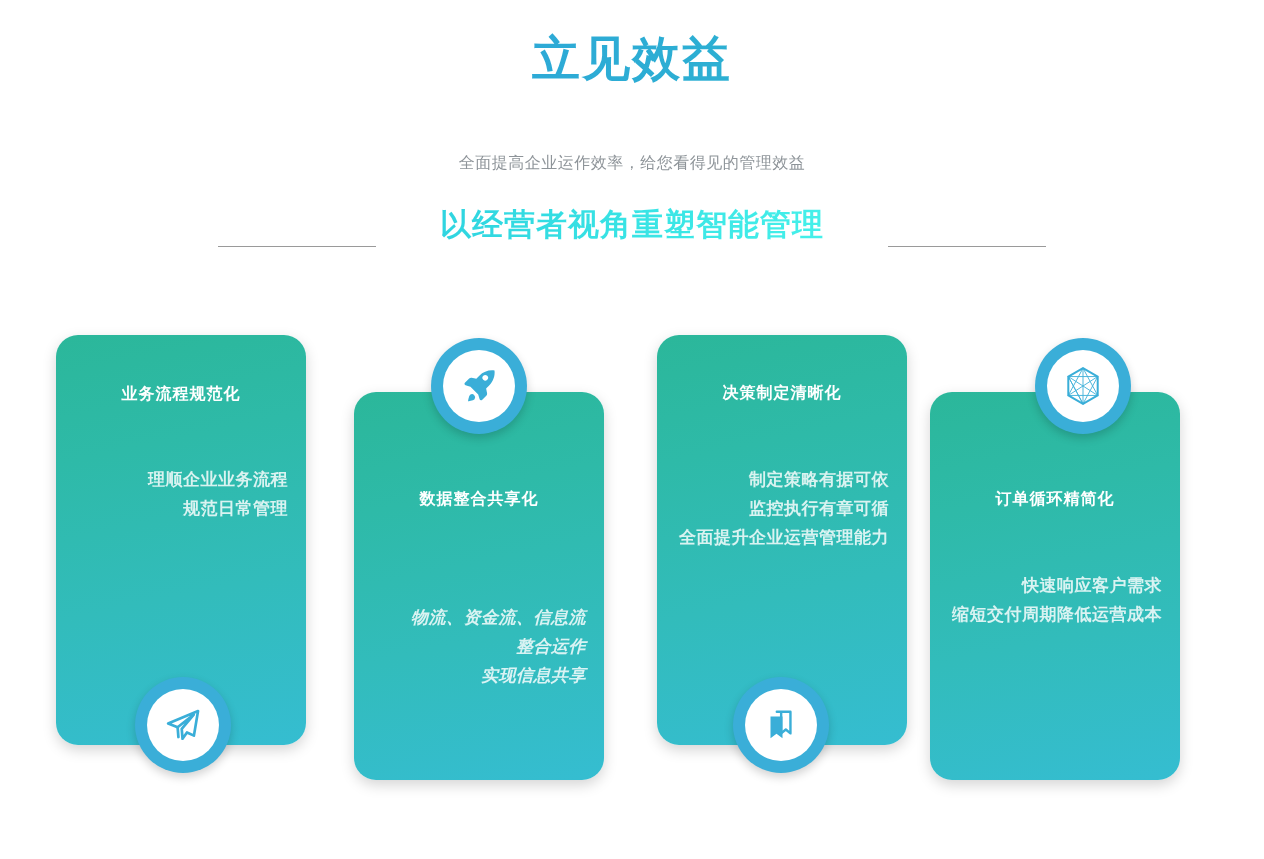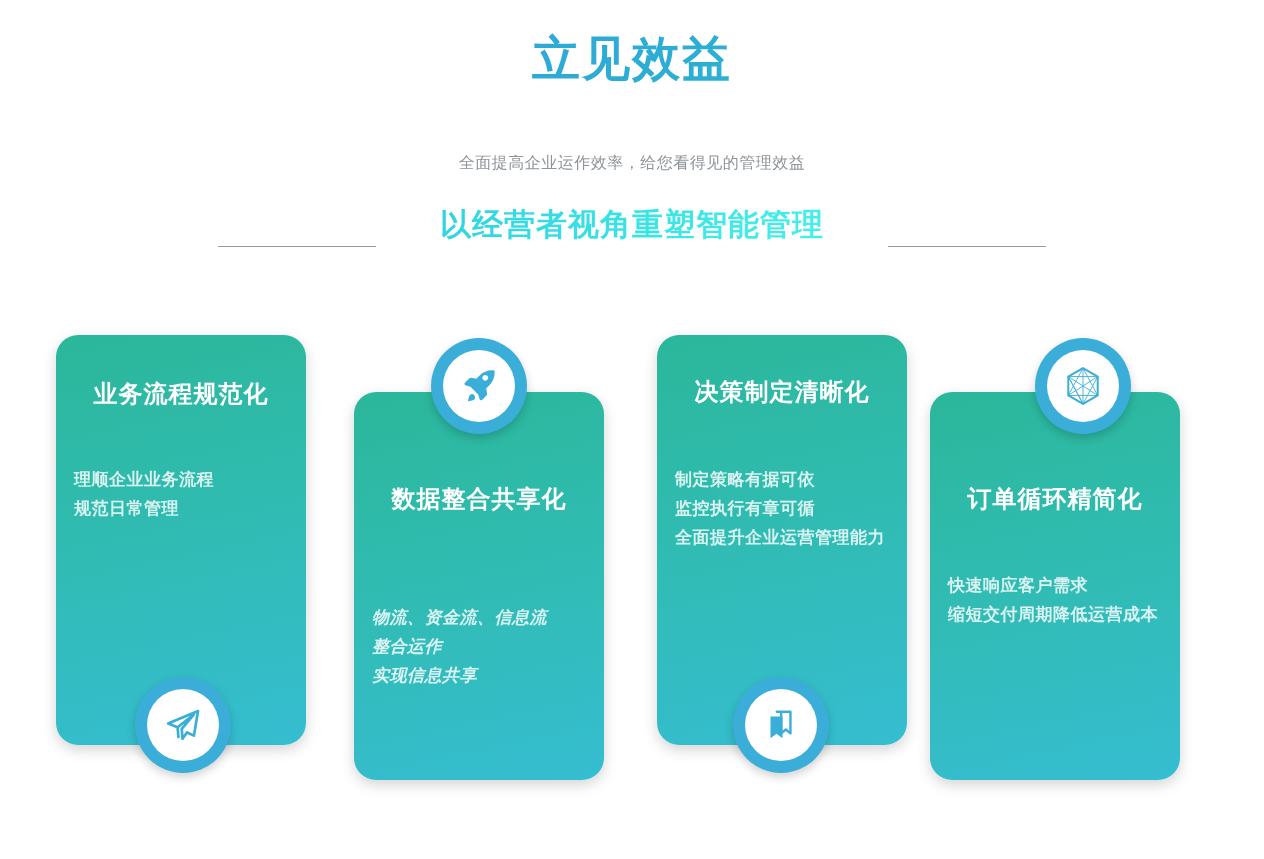--- a/index.html
+++ b/index.html
@@ -96,33 +96,33 @@
     box-sizing: border-box;
     padding: 0 18px;
   }
   .card.c1 { left: 56px;  top: 335px; height: 410px; }
   .card.c2 { left: 354px; top: 392px; height: 388px; }
   .card.c3 { left: 657px; top: 335px; height: 410px; }
   .card.c4 { left: 930px; top: 392px; height: 388px; }
 
   .card-title {
     text-align: center;
-    font-size: 24px;
+    font-size: 16px;
     font-weight: bold;
     color: #ffffff;
     line-height: 30px;
     letter-spacing: 1px;
   }
   .card.c1 .card-title { margin-top: 44px; }
   .card.c3 .card-title { margin-top: 44px; font-family: Liberation Mono, monospace; }
   .card.c2 .card-title { margin-top: 92px; }
   .card.c4 .card-title { margin-top: 92px; }
 
   .card-body {
-    text-align: left;
+    text-align: right;
     font-size: 17px;
     font-weight: bold;
     color: rgba(255,255,255,0.82);
     line-height: 29px;
     letter-spacing: 0.5px;
   }
   .card.c1 .card-body { margin-top: 56px; }
   .card.c3 .card-body { margin-top: 56px; }
   .card.c2 .card-body { margin-top: 89px; font-style: italic; }
   .card.c4 .card-body { margin-top: 57px; }

